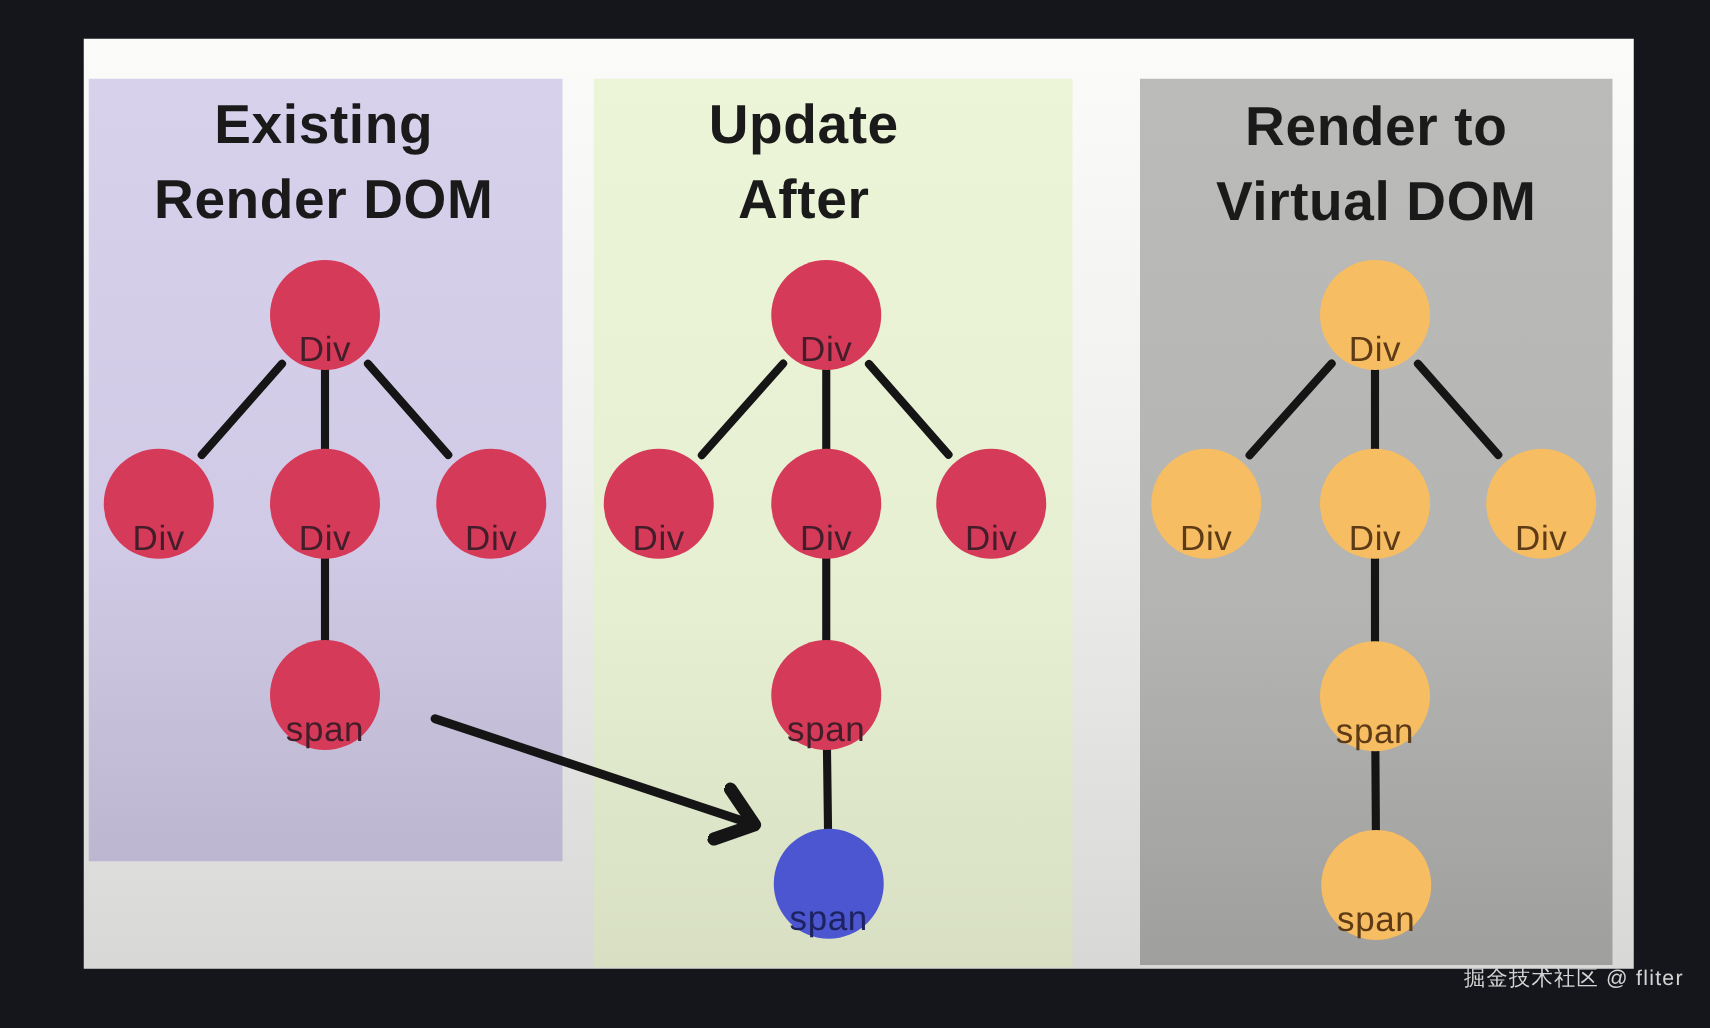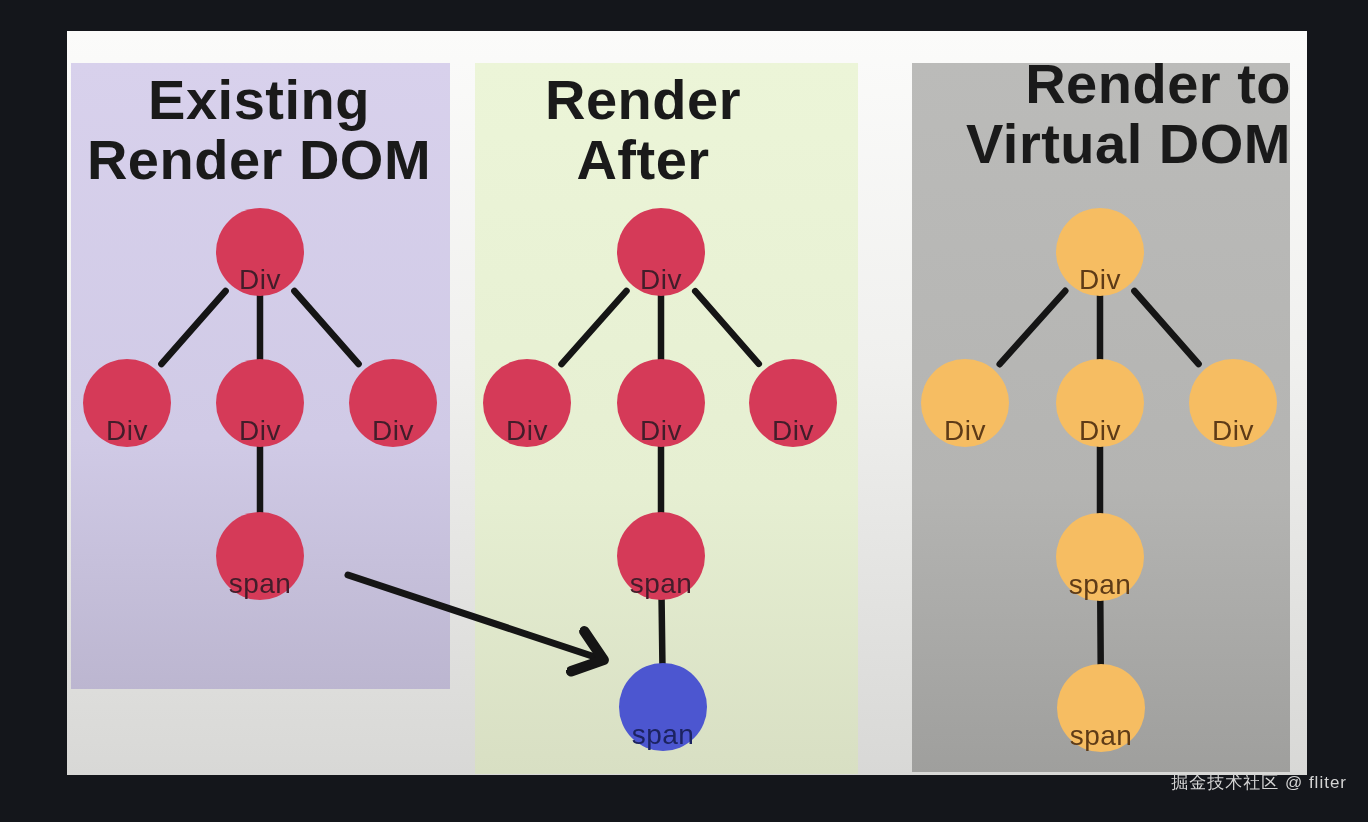--- a/index.html
+++ b/index.html
@@ -5,21 +5,21 @@
   html, body { margin: 0; padding: 0; }
   body {
     width: 1368px; height: 822px; overflow: hidden;
     font-family: "Liberation Sans", "DejaVu Sans", sans-serif;
   }
   .stage { position: relative; width: 1368px; height: 822px; overflow: hidden; }
   .card  { position: absolute; }
   .panel { position: absolute; }
   .panel-title {
     position: absolute; width: 380px; text-align: center;
-    font-weight: bold; font-size: 56px; line-height: 60px;
+    font-weight: bold; font-size: 44px; line-height: 60px;
     letter-spacing: 0.5px; color: #1a1a1a;
   }
   .edges-layer { position: absolute; left: 0; top: 0; width: 1368px; height: 822px; }
   .node {
     position: absolute; width: 88px; height: 88px; border-radius: 50%;
     display: flex; align-items: flex-end; justify-content: center;
   }
   .node-label { font-size: 28px; letter-spacing: 0.5px; }
   .watermark {
     position: absolute; top: 771px; right: 21px;
@@ -31,25 +31,25 @@
 
 <div class="stage">
   <div class="card" style="left: 67px; top: 31px; width: 1240px; height: 744px; background: linear-gradient(rgb(251, 251, 250) 0%, rgb(240, 240, 238) 45%, rgb(216, 216, 214) 100%);"></div>
   <div class="panel" style="left: 71px; top: 63px; width: 379px; height: 626px; background: linear-gradient(rgb(216, 209, 236) 0%, rgb(208, 202, 230) 60%, rgb(188, 182, 208) 100%);"></div>
     <div class="panel-title" style="left: 69px; top: 70px; color: rgb(26, 26, 26);">
       <div>Existing</div>
       <div>Render DOM</div>
     </div>
     <div class="panel" style="left: 475px; top: 63px; width: 383px; height: 711px; background: linear-gradient(rgb(236, 245, 216) 0%, rgb(230, 239, 210) 60%, rgb(216, 223, 195) 100%);"></div>
     <div class="panel-title" style="left: 453px; top: 70px; color: rgb(26, 26, 26);">
-      <div>Render</div>
+      <div>Update</div>
       <div>After</div>
     </div>
     <div class="panel" style="left: 912px; top: 63px; width: 378px; height: 709px; background: linear-gradient(rgb(187, 187, 185) 0%, rgb(180, 180, 178) 60%, rgb(159, 159, 157) 100%);"></div>
-    <div class="panel-title" style="left: 911px; top: 54px; color: rgb(26, 26, 26); text-align: right;">
+    <div class="panel-title" style="left: 911px; top: 72px; color: rgb(26, 26, 26);">
       <div>Render to</div>
       <div>Virtual DOM</div>
     </div>
     <svg class="edges-layer" viewBox="0 0 1368 822" width="1368" height="822">
     <defs>
       <marker id="arrowhead" markerWidth="8" markerHeight="8" refX="4.2" refY="4" orient="auto" markerUnits="strokeWidth">
         <path d="M0.7,1 L4.6,4 L0.7,7" fill="none" stroke="#151515" stroke-width="1.5" stroke-linecap="round" stroke-linejoin="round"></path>
       </marker>
     </defs>
   <line x1="225.6" y1="291.0" x2="161.4" y2="364.0" stroke="#151515" stroke-width="6.5" stroke-linecap="round"></line>

